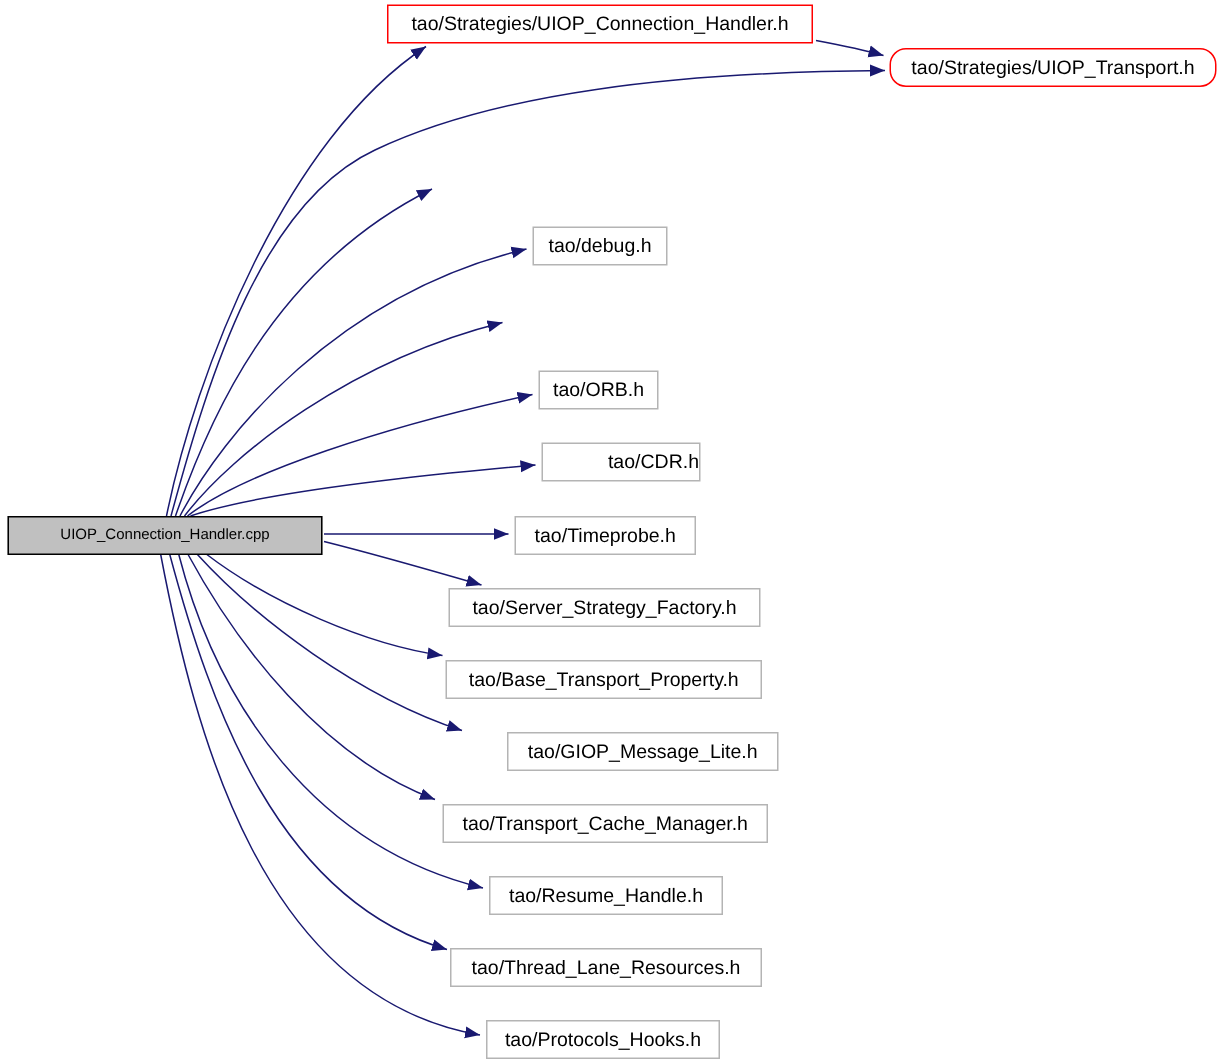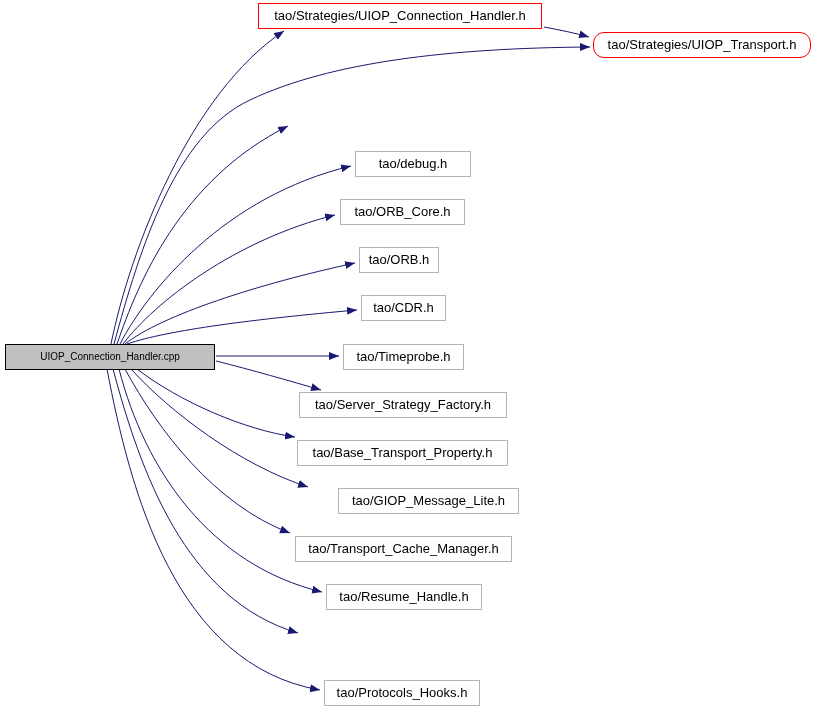--- a/index.html
+++ b/index.html
@@ -76,36 +76,36 @@
     <path d="M544,27 C560,30 575,33 589,37" marker-end="url(#ah)"></path>
   </svg>
 
   <div class="node node--main" style="left:5px; top:344px; width:210px;">UIOP_Connection_Handler.cpp</div>
 
   <div class="node node--red" style="left:258px; top:3px; width:284px;">tao/Strategies/UIOP_Connection_Handler.h</div>
 
   <div class="node node--red" style="left:593px; top:32px; width:218px;border-radius:11px;">tao/Strategies/UIOP_Transport.h</div>
 
 
-  <div class="node" style="left:355px; top:151px; width:116px;">tao/debug.h</div>
+  <div class="node" style="left:355px; top:151px; width:90px;">tao/debug.h</div>
 
-  <div class="node" style="left:340px; top:199px; width:125px;">tao/ORB_Core.h</div>
 
   <div class="node" style="left:359px; top:247px; width:80px;">tao/ORB.h</div>
 
-  <div class="node" style="left:361px; top:295px; width:85px;">tao/CDR.h</div>
+  <div class="node" style="left:361px; top:295px; width:106px;text-align:right;">tao/CDR.h</div>
 
   <div class="node" style="left:343px; top:344px; width:121px;">tao/Timeprobe.h</div>
 
   <div class="node" style="left:299px; top:392px; width:208px;text-align:center;">tao/Server_Strategy_Factory.h</div>
 
   <div class="node" style="left:297px; top:440px; width:211px;">tao/Base_Transport_Property.h</div>
 
   <div class="node" style="left:314px; top:488px; width:181px;margin-left:24px;">tao/GIOP_Message_Lite.h</div>
 
   <div class="node" style="left:295px; top:536px; width:217px;">tao/Transport_Cache_Manager.h</div>
 
   <div class="node" style="left:326px; top:584px; width:156px;">tao/Resume_Handle.h</div>
 
+  <div class="node" style="left:300px; top:632px; width:208px;">tao/Thread_Lane_Resources.h</div>
 
   <div class="node" style="left:324px; top:680px; width:156px;">tao/Protocols_Hooks.h</div>
 
 </div>
 
 </body></html>

